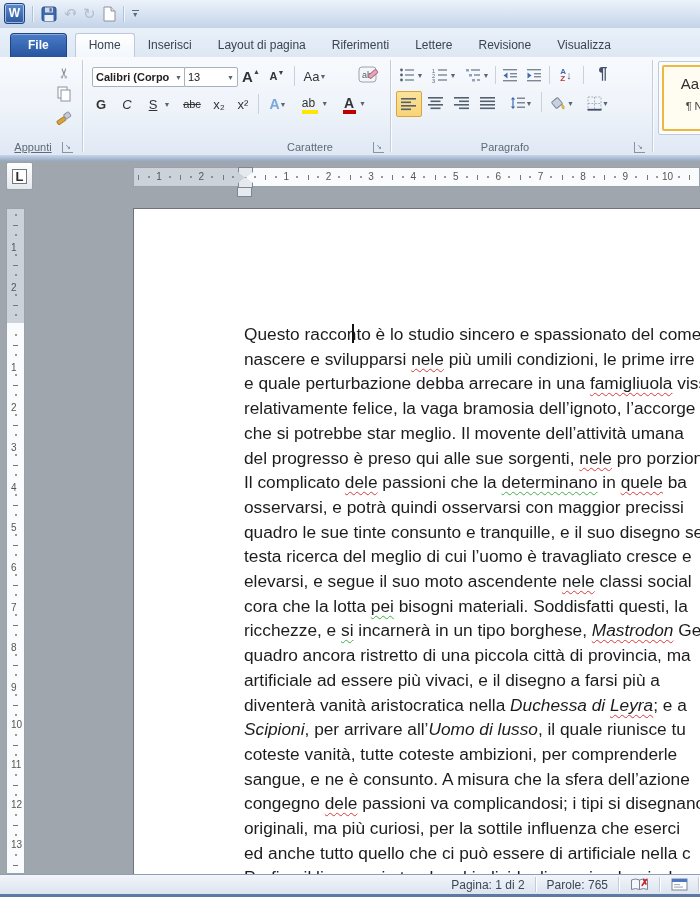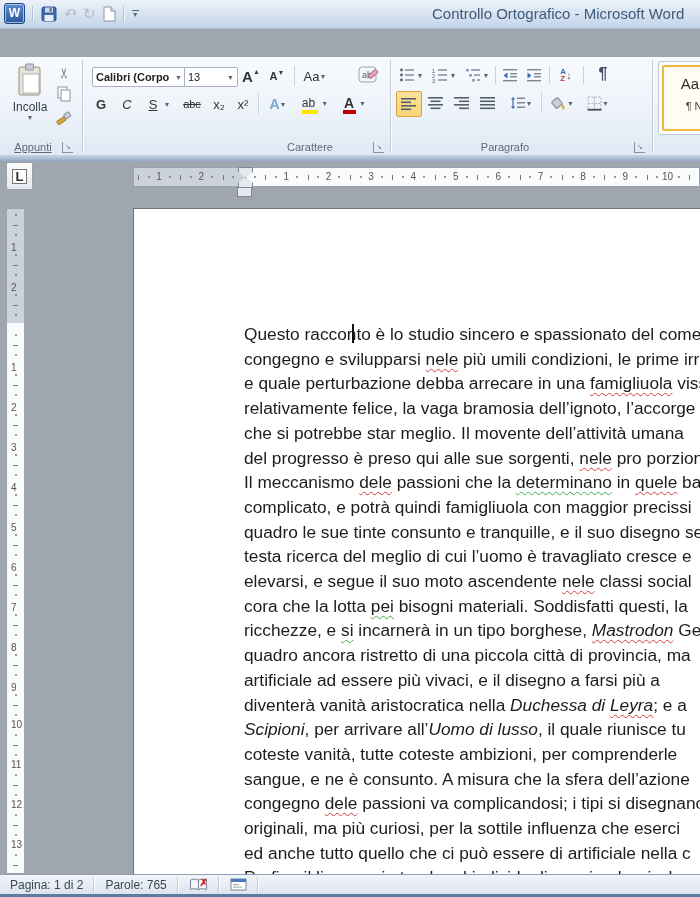--- a/index.html
+++ b/index.html
@@ -105,21 +105,21 @@
   .sq-red{text-decoration:underline;text-decoration-style:wavy;text-decoration-color:#d93a3a;
     text-decoration-thickness:1px;text-underline-offset:3px;text-decoration-skip-ink:none;}
   .sq-green{text-decoration:underline;text-decoration-style:wavy;text-decoration-color:#3fae49;
     text-decoration-thickness:1px;text-underline-offset:3px;text-decoration-skip-ink:none;}
   .it{font-style:italic;}
   .caret{position:absolute;left:108px;top:2px;width:1.5px;height:19px;background:#111;}
 
   
   .statusbar{position:absolute;left:0;top:874px;width:700px;height:23px;z-index:10;
     background:linear-gradient(#f2f5fa,#dce4ef);border-top:1px solid #8fa0b4;
-    border-bottom:3px solid #5d7aa6;box-sizing:border-box;display:flex;align-items:center;}
+    border-bottom:3px solid #5d7aa6;box-sizing:border-box;display:flex;align-items:center;justify-content:flex-end;}
   .statusbar .itm{font-size:12px;color:#3a4754;padding:0 10px;}
   .ssep{width:1px;height:15px;background:#c3cbd6;border-right:1px solid #fff;}
   .sicon{padding:0 10px;display:flex;align-items:center;}
 </style>
 </head>
 <body>
 
 <div id="app">
 
   <div class="titlebar">
@@ -140,35 +140,35 @@
       <svg width="13" height="16" viewBox="0 0 13 16">
         <path d="M1,1 h7 l4,4 v10 h-11 z" fill="#fff" stroke="#8a93a0"></path>
         <path d="M8,1 v4 h4" fill="#dde3ea" stroke="#8a93a0"></path>
       </svg>
       <span class="qat-sep"></span>
       <span class="qat-dd">
         <span class="bar"></span>
           <span class="arr">▼</span>
       </span>
     </div>
-    <div class="win-title">Controllo Ortografico - Microsoft Word</div>
   </div>
 
+  <div class="tabrow">
+      <div class="tab file">File</div>
+      <div class="tab active">Home</div>
+      <div class="tab">Inserisci</div>
+      <div class="tab">Layout di pagina</div>
+      <div class="tab">Riferimenti</div>
+      <div class="tab">Lettere</div>
+      <div class="tab">Revisione</div>
+      <div class="tab">Visualizza</div>
+    </div>
 
   <div class="ribbon">
 
-    <div class="paste">
-      <svg width="28" height="34" viewBox="0 0 28 34">
-        <rect x="3" y="4" width="21" height="28" rx="2" fill="#e9e4d8" stroke="#9a8f76"></rect>
-        <rect x="9.5" y="1" width="8" height="6" rx="1" fill="#c9ccd4" stroke="#8a93a0"></rect>
-        <rect x="7" y="11" width="16" height="19" fill="#ffffff" stroke="#aab2bd"></rect>
-      </svg>
-      <span class="lbl">Incolla</span>
-      <span class="dd">▼</span>
-    </div>
     <div class="minicol">
       <span class="scissors">✂</span>
       <svg width="16" height="16" viewBox="0 0 16 16">
         <rect x="2" y="1" width="9" height="11" fill="#fff" stroke="#8a93a0"></rect>
         <rect x="5" y="4" width="9" height="11" fill="#fff" stroke="#8a93a0"></rect>
       </svg>
       <svg width="16" height="16" viewBox="0 0 16 16">
         <rect x="1" y="10" width="9" height="4" rx="1" fill="#d9a43c" stroke="#a97f2a" transform="rotate(-35 5 12)"></rect>
         <rect x="8" y="4" width="6" height="5" rx="1" fill="#c9ccd4" stroke="#8a93a0" transform="rotate(-35 11 6)"></rect>
       </svg>
@@ -523,27 +523,27 @@
       <div class="rtick-v" style="top: 616px; left: 6px;"></div>
       <div class="rdot" style="top: 625px; left: 8px;"></div>
       <div class="rdot" style="top: 645px; left: 8px;"></div>
       <div class="rtick-v" style="top: 656px; left: 6px;"></div>
     </div>
 
   <div class="page">
     <div class="doctext">
       <div class="caret"></div>
     <div class="line"><span>Questo racconto è lo studio sincero e spassionato del come</span></div>
-        <div class="line"><span>congegno e svilupparsi </span><span class="sq-red">nele</span><span> più umili condizioni, le prime irre</span></div>
+        <div class="line"><span>nascere e svilupparsi </span><span class="sq-red">nele</span><span> più umili condizioni, le prime irre</span></div>
         <div class="line"><span>e quale perturbazione debba arrecare in una </span><span class="sq-red">famigliuola</span><span> viss</span></div>
         <div class="line"><span>relativamente felice, la vaga bramosia dell’ignoto, l’accorge</span></div>
         <div class="line"><span>che si potrebbe star meglio. Il movente dell’attività umana</span></div>
         <div class="line"><span>del progresso è preso qui alle sue sorgenti, </span><span class="sq-red">nele</span><span> pro porzioni</span></div>
-        <div class="line"><span>Il meccanismo </span><span class="sq-red">dele</span><span> passioni che la </span><span class="sq-green">determinano</span><span> in </span><span class="sq-red">quele</span><span> ba</span></div>
-        <div class="line"><span>complicato, e potrà quindi famigliuola con maggior precissi</span></div>
+        <div class="line"><span>Il complicato </span><span class="sq-red">dele</span><span> passioni che la </span><span class="sq-green">determinano</span><span> in </span><span class="sq-red">quele</span><span> ba</span></div>
+        <div class="line"><span>osservarsi, e potrà quindi osservarsi con maggior precissi</span></div>
         <div class="line"><span>quadro le sue tinte consunto e tranquille, e il suo disegno se</span></div>
         <div class="line"><span>testa ricerca del meglio di cui l’uomo è travagliato cresce e</span></div>
         <div class="line"><span>elevarsi, e segue il suo moto ascendente </span><span class="sq-red">nele</span><span> classi social</span></div>
         <div class="line"><span>cora che la lotta </span><span class="sq-green">pei</span><span> bisogni materiali. Soddisfatti questi, la</span></div>
         <div class="line"><span>ricchezze, e </span><span class="sq-green">si</span><span> incarnerà in un tipo borghese, </span><span class="it sq-red">Mastrodon</span><span> Ge</span></div>
         <div class="line"><span>quadro ancora ristretto di una piccola città di provincia, ma</span></div>
         <div class="line"><span>artificiale ad essere più vivaci, e il disegno a farsi più a</span></div>
         <div class="line"><span>diventerà vanità aristocratica nella </span><span class="it">Duchessa di </span><span class="it sq-red">Leyra</span><span>; e a</span></div>
         <div class="line"><span class="it">Scipioni</span><span>, per arrivare all’</span><span class="it">Uomo di lusso</span><span>, il quale riunisce tu</span></div>
         <div class="line"><span>coteste vanità, tutte coteste ambizioni, per comprenderle</span></div>

